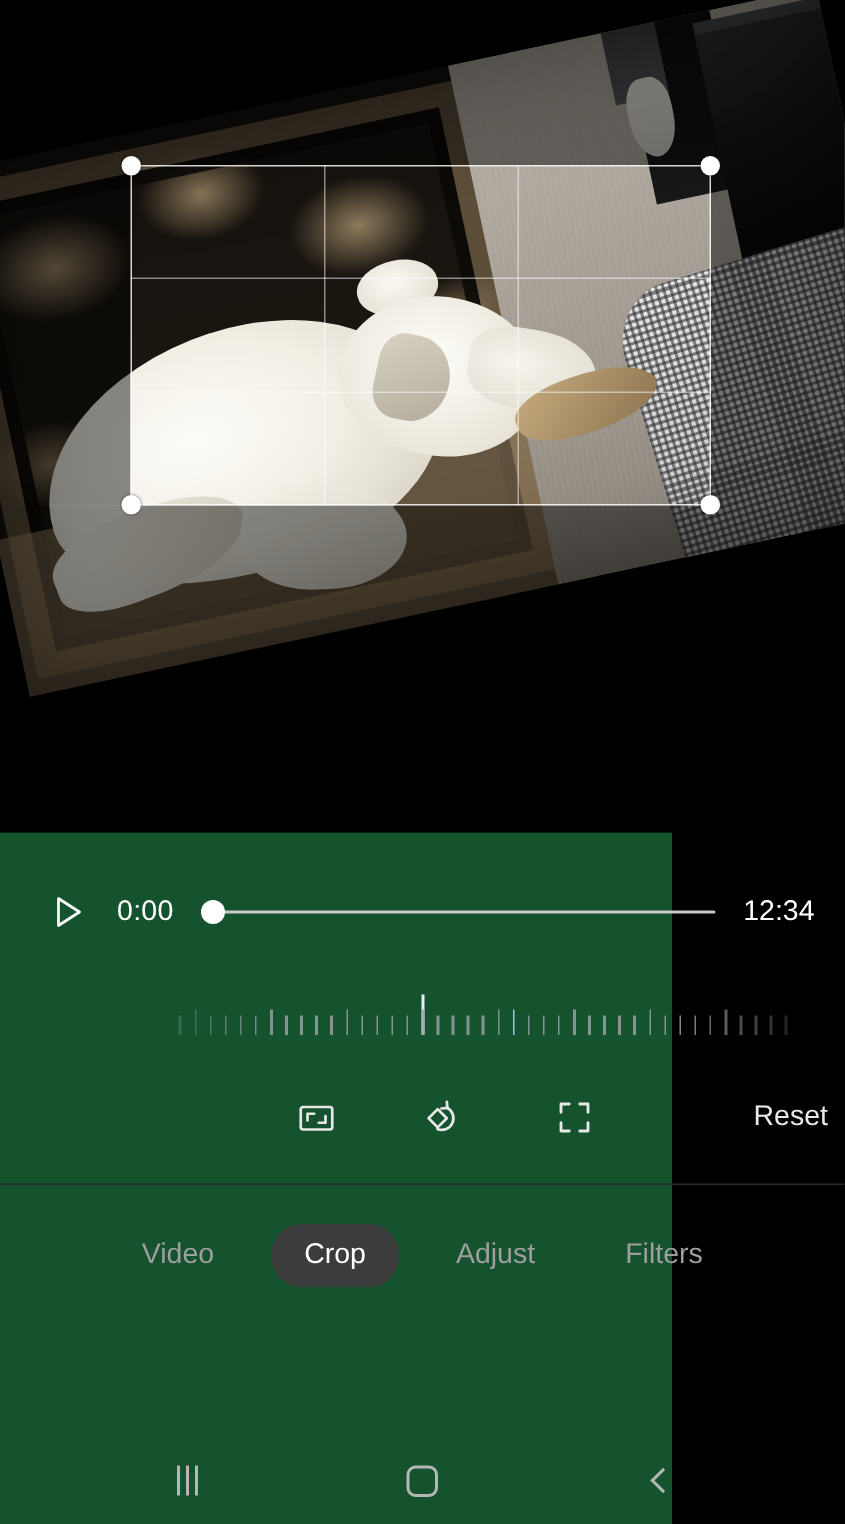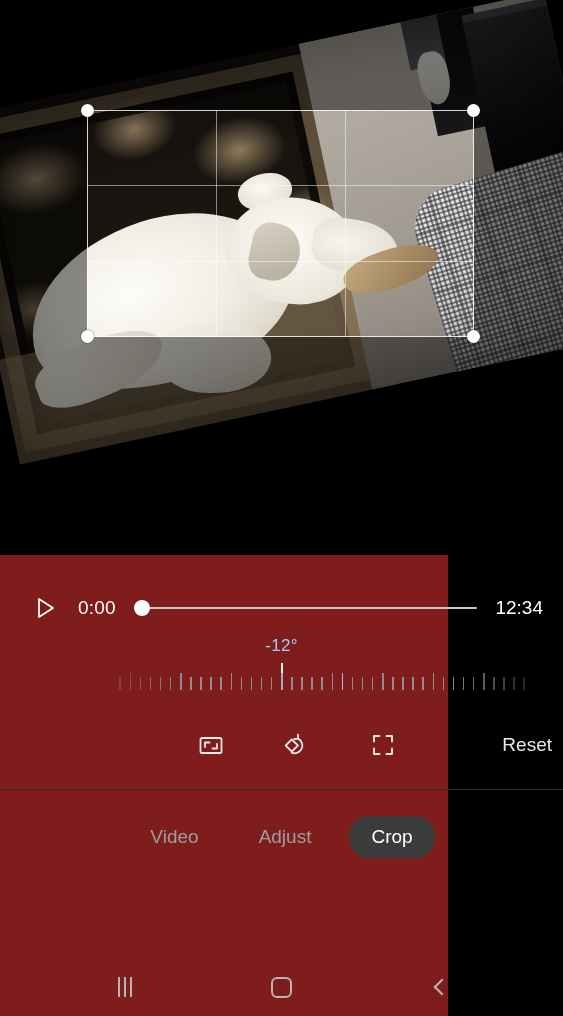--- a/index.html
+++ b/index.html
@@ -2,21 +2,21 @@
 <html><head>
 <meta charset="utf-8">
 <style>
   * { margin:0; padding:0; box-sizing:border-box; }
   html, body {
     width:563px; height:1016px;
     background:#000;
     font-family:"Liberation Sans", sans-serif;
     overflow:hidden;
   }
-  #app { position:relative; width:448px; height:1016px; background:#7f1d1d; }
+  #app { position:relative; width:448px; height:1016px; background:#14532d; }
 
   
   .stage { position:absolute; left:0; top:0; width:563px; height:555px; overflow:hidden; background:#000; }
 
   .frame-wrap {
     position:absolute; left:50%; top:228px;
     width:470px; height:272px;
     transform:translate(-50%,-50%) rotate(-12deg) scale(1.30);
     overflow:hidden;
   }
@@ -273,21 +273,20 @@
     </div>
     <div class="t-cur">0:00</div>
     <div class="track-wrap">
       <div class="track"></div>
       <div class="thumb"></div>
     </div>
     <div class="t-end">12:34</div>
   </div>
 
   <div class="dial-area">
-    <div class="dial-label">-12°</div>
     <div class="dial-center-tick"></div>
     <div class="ticks" id="ticks">
         <div class="tick" style="left: 119.4px; height: 13px; background: rgb(154, 160, 166); opacity: 0.29;"></div>
         <div class="tick" style="left: 129.5px; height: 17px; background: rgb(154, 160, 166); opacity: 0.38;"></div>
         <div class="tick" style="left: 139.6px; height: 13px; background: rgb(154, 160, 166); opacity: 0.46;"></div>
         <div class="tick" style="left: 149.7px; height: 13px; background: rgb(154, 160, 166); opacity: 0.55;"></div>
         <div class="tick" style="left: 159.8px; height: 13px; background: rgb(154, 160, 166); opacity: 0.64;"></div>
         <div class="tick" style="left: 169.9px; height: 13px; background: rgb(154, 160, 166); opacity: 0.73;"></div>
         <div class="tick" style="left: 180px; height: 17px; background: rgb(154, 160, 166); opacity: 0.82;"></div>
         <div class="tick" style="left: 190.1px; height: 13px; background: rgb(154, 160, 166); opacity: 0.84;"></div>
@@ -350,22 +349,23 @@
         <path d="M9.5 22 L4 22 L4 16.5" fill="none" stroke="#e8e8e8" stroke-width="1.9" stroke-linecap="round" stroke-linejoin="round"></path>
       </svg>
     </div>
     <div class="reset-btn">Reset</div>
   </div>
 
   <div class="divider"></div>
 
   <div class="tabs" id="tabs">
       <div class="tab">Video</div>
+      <div class="tab active">Crop</div>
       <div class="tab">Adjust</div>
-      <div class="tab active">Crop</div>
+      <div class="tab">Filters</div>
     </div>
 
 
   <div class="navbar">
     <div class="nav-item nav-recents">
       <div class="bars">
           <i></i>
           <i></i>
           <i></i>
         </div>

